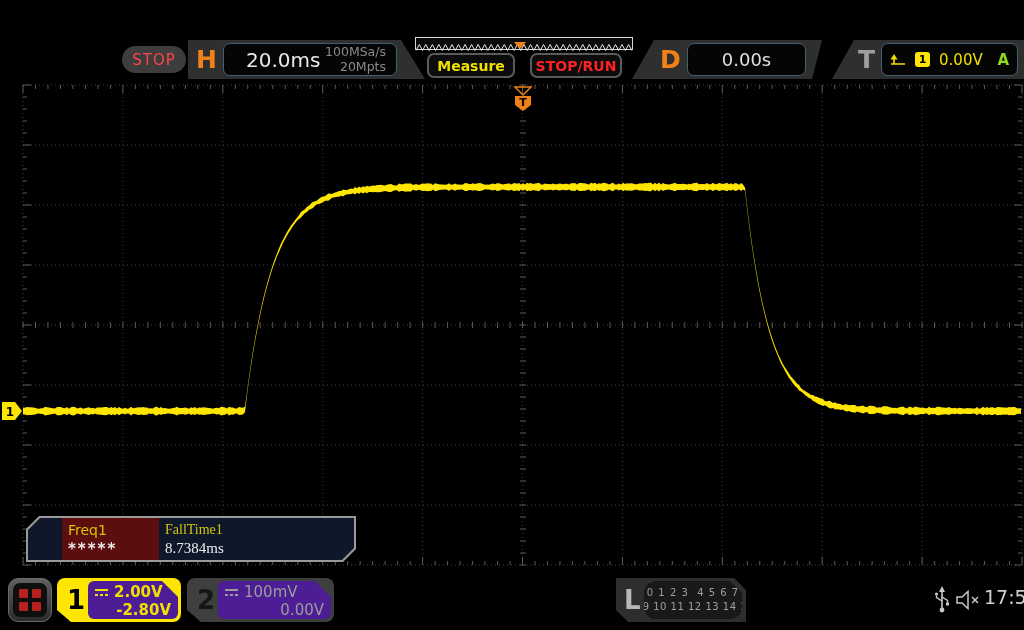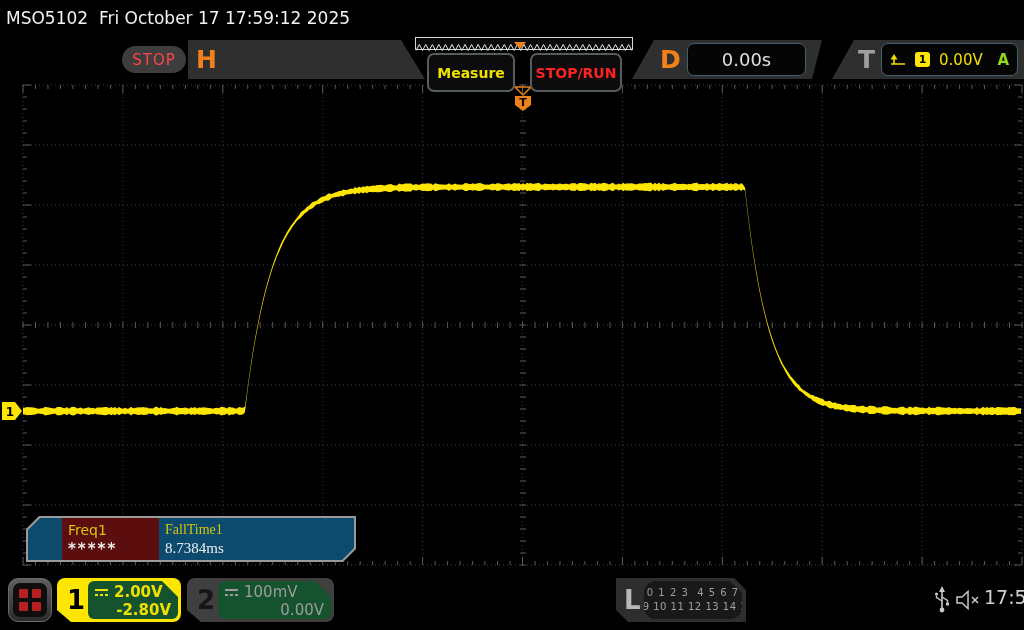--- a/index.html
+++ b/index.html
@@ -31,29 +31,29 @@
   .dpanel .inset { margin-right:16px; padding-left:14px; }
   .tpanel .inset { margin-right:6px; padding:0 8px; gap:9px; }
   .tbval { color:#e8e8e8; font-size:20px; padding-left:18px; }
   .rates { text-align:right; color:#8a8a8a; font-size:12.5px; line-height:1.15; }
   .delayval { color:#e0e0e0; font-size:18px;margin-left:20px; }
   .trigval { color:#f0e000; font-size:15px; }
   .trigmode { color:#90d818; font-size:15px; font-weight:bold; margin-left:auto; }
   .chbadge-sm { width:15px; height:15px; background:#ffe600; border-radius:3px; color:#000;
                 font-size:11px; font-weight:bold; display:flex; align-items:center; justify-content:center; }
   .preview { left:415px; top:37px; width:218px; height:13px; background:#0a0a0a; border:1px solid #d8d8d8; }
-  .toolbtn { top:53px; height:39px; background:#0c0c0c; border:2px solid #565d60; border-radius:7px;
+  .toolbtn { top:53px; height:25px; background:#0c0c0c; border:2px solid #565d60; border-radius:7px;
              font-size:14px; font-weight:bold; display:flex; align-items:center; justify-content:center; }
   .measurebtn { left:427px; width:88px; color:#f0e000; }
   .stoprunbtn { left:530px; width:92px; color:#ff2222; }
 
   
   .measpanel { left:26px; top:516px; width:330px; height:46px; background:#9a9a9a;
                clip-path:polygon(13px 0, 100% 0, 100% calc(100% - 13px), calc(100% - 13px) 100%, 0 100%, 0 13px); }
-  .measinner { position:absolute; left:2px; top:2px; right:2px; bottom:2px; background:#0c4a6e;
+  .measinner { position:absolute; left:2px; top:2px; right:2px; bottom:2px; background:#0f172a;
                clip-path:polygon(12px 0, 100% 0, 100% calc(100% - 12px), calc(100% - 12px) 100%, 0 100%, 0 12px);
                display:flex; padding-left:34px; }
   .meascell { padding:4px 6px 0 6px; }
   .meascell .mlabel { color:#d6c60a; font-size:14px; }
   .meascell .mvalue { color:#eeeeee; font-size:15px; margin-top:2px; }
   .cell-freq { width:97px; background:#5c0d0d; }
   .cell-freq .mvalue { letter-spacing:2px; font-weight:bold; }
   .cell-rise { width:94px; }
   .cell-fall { width:102px;font-family:Liberation Serif, serif; }
 
@@ -64,21 +64,21 @@
                     display:grid; grid-template-columns:9px 9px; grid-template-rows:9px 9px; gap:4px;
                     align-content:center; justify-content:center; }
   .menubtn .sq { background:#b81f1f; border-radius:1px; }
   .chwidget { top:578px; height:44px; clip-path:polygon(0 0, 100% 0, 100% 100%, 14px 100%, 0 calc(100% - 12px)); border-radius:8px; }
   .ch1 { left:57px; width:124px; background:#ffe600; }
   .ch2 { left:187px; width:147px; background:#3f3f3f; }
   .chnum { position:absolute; left:7px; top:0; height:100%; width:24px; display:flex; align-items:center; justify-content:center;
            font-size:26px; font-weight:bold; }
   .ch1 .chnum { color:#000; }
   .ch2 .chnum { color:#161616; }
-  .chinner { position:absolute; left:31px; top:3px; right:3px; bottom:3px; background:#14532d; border-radius:6px;
+  .chinner { position:absolute; left:31px; top:3px; right:3px; bottom:3px; background:#4c1d95; border-radius:6px;
              clip-path:polygon(0 0, calc(100% - 16px) 0, 100% 16px, 100% 100%, 0 100%);
              padding:2px 7px 0 6px; }
   .chrow1 { display:flex; align-items:center; gap:5px; font-size:15px; }
   .chrow2 { text-align:right; font-size:15px; margin-top:0; }
   .ch1 .chrow1, .ch1 .chrow2 { color:#f0e000; font-weight:bold; }
   .ch2 .chrow1, .ch2 .chrow2 { color:#9c9c9c; }
   .lpanel { left:616px; top:578px; width:130px; height:44px; background:#2e2e2e;
             clip-path:polygon(0 0, calc(100% - 12px) 0, 100% 12px, 100% 100%, 12px 100%, 0 calc(100% - 12px)); }
   .lletter { position:absolute; left:8px; top:0; height:100%; display:flex; align-items:center;
              color:#b8b8b8; font-size:26px; font-weight:bold; }
@@ -482,28 +482,32 @@
       <line x1="1022" y1="565" x2="1014" y2="565" stroke="#5a5a5a"></line>
       <line x1="520" y1="565" x2="526" y2="565" stroke="#5a5a5a"></line>
       <path d="M23,407.6 L25,407.7 L27,406.9 L29,407.3 L31,407.2 L33,407.4 L35,407.7 L37,408.5 L39,408.7 L41,408.3 L43,408.2 L45,406.7 L47,407.3 L49,407.4 L51,408.0 L53,408.3 L55,408.6 L57,406.9 L59,407.0 L61,407.0 L63,407.9 L65,408.2 L67,407.0 L69,408.7 L71,407.2 L73,406.8 L75,407.1 L77,408.6 L79,408.1 L81,407.4 L83,408.7 L85,408.2 L87,407.7 L89,407.2 L91,408.2 L93,407.7 L95,408.8 L97,407.6 L99,407.6 L101,407.4 L103,407.3 L105,407.0 L107,407.1 L109,408.3 L111,407.0 L113,407.9 L115,406.9 L117,408.5 L119,407.0 L121,408.2 L123,408.8 L125,407.8 L127,408.7 L129,408.5 L131,406.8 L133,408.3 L135,408.1 L137,407.5 L139,407.3 L141,407.6 L143,407.1 L145,407.5 L147,407.5 L149,408.6 L151,408.2 L153,408.6 L155,406.9 L157,406.8 L159,408.3 L161,407.1 L163,408.3 L165,407.9 L167,408.6 L169,408.7 L171,408.5 L173,408.1 L175,407.7 L177,406.7 L179,407.9 L181,408.0 L183,408.1 L185,407.5 L187,407.9 L189,408.8 L191,407.2 L193,407.9 L195,407.1 L197,408.4 L199,407.4 L201,407.7 L203,407.2 L205,407.5 L207,407.8 L209,407.9 L211,408.3 L213,408.8 L215,408.1 L217,407.7 L219,408.2 L221,406.7 L223,407.1 L225,407.5 L227,408.6 L229,406.8 L231,407.6 L233,407.5 L235,408.5 L237,408.6 L239,407.1 L241,407.4 L243,407.8 L245,406.6 L247,392.0 L249,377.2 L251,363.5 L253,350.8 L255,339.0 L257,328.1 L259,317.9 L261,308.4 L263,299.6 L265,291.5 L267,283.9 L269,276.9 L271,270.4 L273,264.3 L275,258.4 L277,253.5 L279,248.2 L281,243.6 L283,239.7 L285,235.7 L287,232.1 L289,228.8 L291,225.6 L293,222.9 L295,220.2 L297,217.8 L299,215.2 L301,212.1 L303,210.5 L305,209.2 L307,206.8 L309,205.7 L311,203.5 L313,201.8 L315,201.5 L317,200.6 L319,198.7 L321,197.2 L323,196.4 L325,196.2 L327,194.4 L329,193.3 L331,193.9 L333,193.5 L335,192.5 L337,192.0 L339,191.0 L341,190.9 L343,189.4 L345,189.9 L347,189.9 L349,189.2 L351,188.6 L353,188.9 L355,187.0 L357,188.3 L359,186.4 L361,187.7 L363,186.2 L365,187.0 L367,185.7 L369,186.4 L371,186.1 L373,185.6 L375,185.7 L377,185.0 L379,184.9 L381,184.8 L383,185.3 L385,185.4 L387,184.7 L389,184.2 L391,183.9 L393,184.9 L395,185.5 L397,185.4 L399,183.6 L401,184.3 L403,184.2 L405,183.5 L407,183.6 L409,183.5 L411,183.4 L413,185.1 L415,184.3 L417,184.3 L419,185.0 L421,184.1 L423,183.6 L425,183.7 L427,183.2 L429,183.5 L431,183.5 L433,184.9 L435,183.2 L437,183.7 L439,184.2 L441,184.5 L443,184.5 L445,184.8 L447,184.4 L449,183.3 L451,184.7 L453,184.5 L455,183.4 L457,184.5 L459,184.4 L461,184.8 L463,184.5 L465,183.0 L467,183.2 L469,184.0 L471,184.0 L473,183.3 L475,183.9 L477,183.4 L479,183.0 L481,183.3 L483,183.9 L485,184.7 L487,184.6 L489,184.7 L491,184.0 L493,183.6 L495,184.3 L497,183.2 L499,183.3 L501,183.9 L503,184.5 L505,184.1 L507,183.8 L509,183.2 L511,184.4 L513,183.4 L515,182.9 L517,183.8 L519,182.9 L521,184.4 L523,183.2 L525,184.5 L527,182.7 L529,183.6 L531,183.1 L533,184.1 L535,183.5 L537,183.2 L539,182.7 L541,184.6 L543,184.6 L545,183.6 L547,184.1 L549,184.0 L551,184.3 L553,183.4 L555,184.3 L557,184.2 L559,183.5 L561,183.8 L563,184.2 L565,183.7 L567,183.7 L569,184.5 L571,183.3 L573,183.2 L575,183.0 L577,184.6 L579,182.9 L581,182.9 L583,183.2 L585,183.3 L587,183.9 L589,184.5 L591,182.8 L593,183.4 L595,182.7 L597,184.2 L599,183.3 L601,183.8 L603,182.7 L605,183.0 L607,183.4 L609,184.6 L611,183.4 L613,182.7 L615,184.6 L617,184.4 L619,183.4 L621,184.5 L623,182.8 L625,184.1 L627,183.3 L629,183.6 L631,183.3 L633,183.5 L635,184.3 L637,184.3 L639,183.4 L641,183.5 L643,183.4 L645,183.1 L647,183.2 L649,182.8 L651,182.7 L653,184.4 L655,182.7 L657,184.3 L659,182.6 L661,184.4 L663,182.9 L665,183.9 L667,184.2 L669,184.6 L671,184.1 L673,183.6 L675,182.7 L677,184.0 L679,184.0 L681,184.0 L683,183.8 L685,184.1 L687,184.6 L689,183.8 L691,184.2 L693,183.2 L695,183.1 L697,182.8 L699,184.3 L701,184.1 L703,184.1 L705,184.2 L707,182.9 L709,184.3 L711,184.2 L713,182.7 L715,184.2 L717,183.9 L719,182.9 L721,183.4 L723,183.9 L725,183.5 L727,182.7 L729,184.2 L731,183.3 L733,184.4 L735,183.1 L737,183.5 L739,184.7 L741,183.0 L743,184.5 L745,187.4 L747,205.4 L749,221.8 L751,236.8 L753,250.7 L755,263.4 L757,275.1 L759,285.9 L761,295.8 L763,304.9 L765,313.3 L767,321.0 L769,328.1 L771,334.6 L773,340.6 L775,346.2 L777,351.3 L779,355.9 L781,359.9 L783,364.2 L785,367.4 L787,370.6 L789,373.4 L791,376.5 L793,378.7 L795,380.9 L797,383.6 L799,385.1 L801,387.9 L803,389.7 L805,390.9 L807,392.2 L809,393.4 L811,395.1 L813,395.1 L815,396.6 L817,396.8 L819,397.7 L821,398.5 L823,399.1 L825,401.2 L827,401.3 L829,400.7 L831,401.5 L833,402.9 L835,402.2 L837,403.4 L839,403.7 L841,404.2 L843,405.2 L845,404.3 L847,404.4 L849,405.3 L851,404.9 L853,405.0 L855,404.9 L857,406.6 L859,406.2 L861,406.0 L863,405.5 L865,406.8 L867,407.3 L869,405.7 L871,405.7 L873,406.1 L875,406.5 L877,407.8 L879,407.3 L881,407.4 L883,406.2 L885,406.3 L887,406.2 L889,406.9 L891,407.6 L893,407.9 L895,407.7 L897,408.2 L899,407.2 L901,407.0 L903,406.4 L905,407.7 L907,408.4 L909,406.7 L911,406.9 L913,407.9 L915,406.5 L917,406.9 L919,407.5 L921,407.8 L923,407.6 L925,408.3 L927,408.3 L929,406.7 L931,408.1 L933,407.8 L935,408.1 L937,406.8 L939,406.7 L941,407.3 L943,407.4 L945,407.8 L947,407.7 L949,407.0 L951,408.0 L953,408.3 L955,407.8 L957,408.6 L959,407.8 L961,407.9 L963,408.5 L965,408.4 L967,408.0 L969,408.2 L971,408.3 L973,408.6 L975,408.4 L977,407.0 L979,408.8 L981,408.3 L983,406.8 L985,407.9 L987,407.0 L989,407.9 L991,407.2 L993,407.2 L995,408.2 L997,406.9 L999,407.1 L1001,407.2 L1003,407.6 L1005,407.4 L1007,407.7 L1009,406.9 L1011,407.2 L1013,407.0 L1015,407.1 L1017,408.2 L1019,408.4 L1021,408.2 L1021,414.0 L1019,413.8 L1017,414.0 L1015,415.1 L1013,415.2 L1011,415.0 L1009,415.3 L1007,414.5 L1005,414.7 L1003,414.5 L1001,415.0 L999,415.1 L997,415.3 L995,413.9 L993,415.0 L991,415.0 L989,414.3 L987,415.1 L985,414.3 L983,415.4 L981,413.9 L979,413.4 L977,415.2 L975,413.8 L973,413.6 L971,413.9 L969,414.0 L967,414.1 L965,413.8 L963,413.7 L961,414.3 L959,414.3 L957,413.5 L955,414.3 L953,413.8 L951,414.1 L949,415.1 L947,414.4 L945,414.2 L943,414.6 L941,414.8 L939,415.3 L937,415.3 L935,413.9 L933,414.2 L931,413.9 L929,415.3 L927,413.6 L925,413.6 L923,414.3 L921,414.1 L919,414.4 L917,415.0 L915,415.3 L913,413.9 L911,414.8 L909,415.0 L907,413.2 L905,413.9 L903,415.2 L901,414.6 L899,414.3 L897,413.2 L895,413.7 L893,413.4 L891,413.6 L889,414.2 L887,414.8 L885,414.6 L883,414.5 L881,413.2 L879,413.3 L877,412.6 L875,413.8 L873,414.0 L871,414.1 L869,413.9 L867,412.1 L865,412.4 L863,413.5 L861,412.7 L859,412.2 L857,411.4 L855,412.7 L853,412.3 L851,411.9 L849,411.1 L847,411.5 L845,411.0 L843,409.5 L841,409.9 L839,409.6 L837,409.3 L835,409.6 L833,408.0 L831,408.4 L829,408.1 L827,406.4 L825,405.2 L823,406.0 L821,405.0 L819,404.3 L817,403.3 L815,401.7 L813,401.1 L811,398.8 L809,398.0 L807,396.5 L805,395.0 L803,393.0 L801,391.4 L799,390.4 L797,387.8 L795,386.1 L793,383.6 L791,380.5 L789,377.9 L787,374.6 L785,371.0 L783,367.0 L781,363.4 L779,358.7 L777,354.1 L775,349.0 L773,343.4 L771,337.5 L769,330.9 L767,323.8 L765,316.1 L763,307.7 L761,298.6 L759,288.7 L757,277.9 L755,266.2 L753,253.5 L751,239.6 L749,224.6 L747,208.2 L745,190.8 L743,189.5 L741,191.0 L739,189.3 L737,190.5 L735,190.9 L733,189.6 L731,190.7 L729,189.8 L727,191.3 L725,190.5 L723,190.1 L721,190.6 L719,191.1 L717,190.1 L715,189.8 L713,191.3 L711,189.8 L709,189.7 L707,191.1 L705,189.8 L703,189.9 L701,189.9 L699,189.7 L697,191.2 L695,190.9 L693,190.8 L691,189.8 L689,190.2 L687,189.4 L685,189.9 L683,190.2 L681,190.0 L679,190.0 L677,190.0 L675,191.3 L673,190.4 L671,189.9 L669,189.4 L667,189.8 L665,190.1 L663,191.1 L661,189.6 L659,191.4 L657,189.7 L655,191.3 L653,189.6 L651,191.3 L649,191.2 L647,190.8 L645,190.9 L643,190.6 L641,190.5 L639,190.6 L637,189.7 L635,189.7 L633,190.5 L631,190.7 L629,190.4 L627,190.7 L625,189.9 L623,191.2 L621,189.5 L619,190.6 L617,189.6 L615,189.4 L613,191.3 L611,190.6 L609,189.4 L607,190.6 L605,191.0 L603,191.3 L601,190.2 L599,190.7 L597,189.8 L595,191.3 L593,190.6 L591,191.2 L589,189.5 L587,190.1 L585,190.7 L583,190.8 L581,191.1 L579,191.1 L577,189.4 L575,191.0 L573,190.8 L571,190.7 L569,189.5 L567,190.3 L565,190.3 L563,189.8 L561,190.2 L559,190.5 L557,189.9 L555,189.7 L553,190.6 L551,189.7 L549,190.0 L547,189.9 L545,190.4 L543,189.4 L541,189.4 L539,191.3 L537,190.8 L535,190.5 L533,189.9 L531,190.9 L529,190.4 L527,191.3 L525,189.5 L523,190.8 L521,189.6 L519,191.2 L517,190.2 L515,191.1 L513,190.7 L511,189.7 L509,190.8 L507,190.2 L505,189.9 L503,189.5 L501,190.1 L499,190.8 L497,190.9 L495,189.7 L493,190.4 L491,190.1 L489,189.4 L487,189.4 L485,189.3 L483,190.2 L481,190.7 L479,191.1 L477,190.7 L475,190.1 L473,190.8 L471,190.1 L469,190.1 L467,190.9 L465,191.1 L463,189.7 L461,189.4 L459,189.7 L457,189.7 L455,190.8 L453,189.7 L451,189.6 L449,190.9 L447,189.8 L445,189.5 L443,189.8 L441,189.8 L439,190.1 L437,190.7 L435,191.2 L433,189.5 L431,190.9 L429,190.9 L427,191.3 L425,190.8 L423,191.0 L421,190.6 L419,189.7 L417,190.5 L415,190.5 L413,189.8 L411,191.6 L409,191.5 L407,191.5 L405,191.7 L403,191.1 L401,191.1 L399,191.8 L397,190.2 L395,190.2 L393,191.0 L391,192.1 L389,191.9 L387,191.6 L385,191.1 L383,191.4 L381,192.0 L379,192.2 L377,192.3 L375,191.9 L373,192.3 L371,192.0 L369,192.1 L367,193.2 L365,192.2 L363,193.4 L361,192.3 L359,194.1 L357,192.7 L355,194.5 L353,193.3 L351,194.1 L349,194.2 L347,194.2 L345,195.0 L343,196.4 L341,195.8 L339,196.7 L337,196.7 L335,197.3 L333,197.5 L331,198.4 L329,200.4 L327,200.8 L325,200.7 L323,202.2 L321,203.3 L319,203.9 L317,204.2 L315,205.7 L313,207.9 L311,208.9 L309,209.7 L307,211.9 L305,212.9 L303,215.2 L301,217.6 L299,218.9 L297,220.8 L295,223.4 L293,226.1 L291,229.2 L289,232.2 L287,235.5 L285,239.2 L283,243.0 L281,247.4 L279,251.9 L277,256.3 L275,261.8 L273,267.1 L271,273.2 L269,279.7 L267,286.7 L265,294.3 L263,302.4 L261,311.2 L259,320.7 L257,330.9 L255,341.8 L253,353.6 L251,366.3 L249,380.0 L247,394.8 L245,411.9 L243,414.4 L241,414.8 L239,415.1 L237,413.6 L235,413.7 L233,414.7 L231,414.6 L229,415.4 L227,413.6 L225,414.7 L223,415.1 L221,415.5 L219,414.0 L217,414.5 L215,414.1 L213,413.4 L211,413.9 L209,414.3 L207,414.4 L205,414.7 L203,415.0 L201,414.5 L199,414.8 L197,413.8 L195,415.1 L193,414.3 L191,415.0 L189,413.4 L187,414.3 L185,414.7 L183,414.1 L181,414.2 L179,414.3 L177,415.5 L175,414.5 L173,414.1 L171,413.7 L169,413.5 L167,413.6 L165,414.3 L163,413.9 L161,415.1 L159,413.9 L157,415.4 L155,415.3 L153,413.6 L151,414.0 L149,413.6 L147,414.7 L145,414.7 L143,415.1 L141,414.6 L139,414.9 L137,414.7 L135,414.1 L133,413.9 L131,415.4 L129,413.7 L127,413.5 L125,414.4 L123,413.4 L121,414.0 L119,415.2 L117,413.7 L115,415.3 L113,414.3 L111,415.2 L109,413.9 L107,415.1 L105,415.2 L103,414.9 L101,414.8 L99,414.6 L97,414.6 L95,413.4 L93,414.5 L91,414.0 L89,415.0 L87,414.5 L85,414.0 L83,413.5 L81,414.8 L79,414.1 L77,413.6 L75,415.1 L73,415.4 L71,415.0 L69,413.5 L67,415.2 L65,414.0 L63,414.3 L61,415.2 L59,415.2 L57,415.3 L55,413.6 L53,413.9 L51,414.2 L49,414.8 L47,414.9 L45,415.5 L43,414.0 L41,413.9 L39,413.5 L37,413.7 L35,414.5 L33,414.8 L31,415.0 L29,414.9 L27,415.3 L25,414.5 L23,414.6 Z" fill="#ffe600"></path>
       <path d="M2 402 H15 L22 411 L15 420 H2 Z" fill="#ffe600"></path>
       <text x="10" y="415.5" font-size="12" font-weight="bold" fill="#000" text-anchor="middle">1</text>
       <path d="M515 87 H531 L523 95 Z" fill="none" stroke="#f08018" stroke-width="1.5"></path>
       <path d="M515 96 H531 V105 L523 111 L515 105 Z" fill="#f08018"></path>
       <text x="523" y="105.5" font-size="11" font-weight="bold" fill="#000" text-anchor="middle">T</text>
     </svg>
 
-  <div class="abs titlebar">
-    <span>MSO5102  Fri October 17 17:59:12 2025</span>
-  </div>
 
   <div class="abs stopbadge">STOP</div>
 
   <div class="abs panel hpanel">
     <span class="bigletter orange">H</span>
+    <div class="inset">
+      <span class="tbval">20.0ms</span>
+      <div class="rates">
+        <div>100MSa/s</div>
+        <div>20Mpts</div>
+      </div>
+    </div>
   </div>
 
   <div class="abs preview">
     <svg id="preview-svg" width="216" height="11" viewBox="0 0 216 11">
         <polyline points="0.0,8.5 3.3,2.5 6.5,8.5 9.8,2.5 13.1,8.5 16.4,2.5 19.6,8.5 22.9,2.5 26.2,8.5 29.4,2.5 32.7,8.5 36.0,2.5 39.2,8.5 42.5,2.5 45.8,8.5 49.0,2.5 52.3,8.5 55.6,2.5 58.9,8.5 62.1,2.5 65.4,8.5 68.7,2.5 71.9,8.5 75.2,2.5 78.5,8.5 81.8,2.5 85.0,8.5 88.3,2.5 91.6,8.5 94.8,2.5 98.1,8.5 101.4,2.5 104.6,8.5 107.9,2.5 111.2,8.5 114.5,2.5 117.7,8.5 121.0,2.5 124.3,8.5 127.5,2.5 130.8,8.5 134.1,2.5 137.3,8.5 140.6,2.5 143.9,8.5 147.2,2.5 150.4,8.5 153.7,2.5 157.0,8.5 160.2,2.5 163.5,8.5 166.8,2.5 170.0,8.5 173.3,2.5 176.6,8.5 179.8,2.5 183.1,8.5 186.4,2.5 189.7,8.5 192.9,2.5 196.2,8.5 199.5,2.5 202.7,8.5 206.0,2.5 209.3,8.5 212.6,2.5 215.8,8.5" fill="none" stroke="#e8e8e8" stroke-width="1"></polyline>
         <polygon points="98,0 110,0 104,7" fill="#f08018"></polygon>
       </svg>
   </div>
 
   <div class="abs toolbtn measurebtn">

